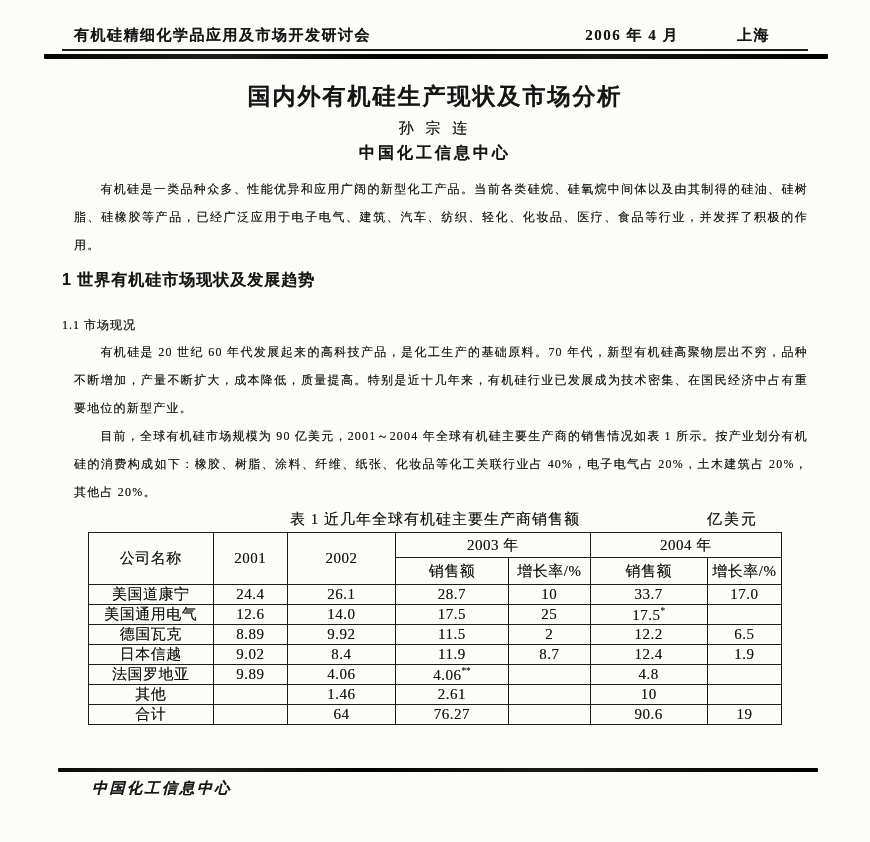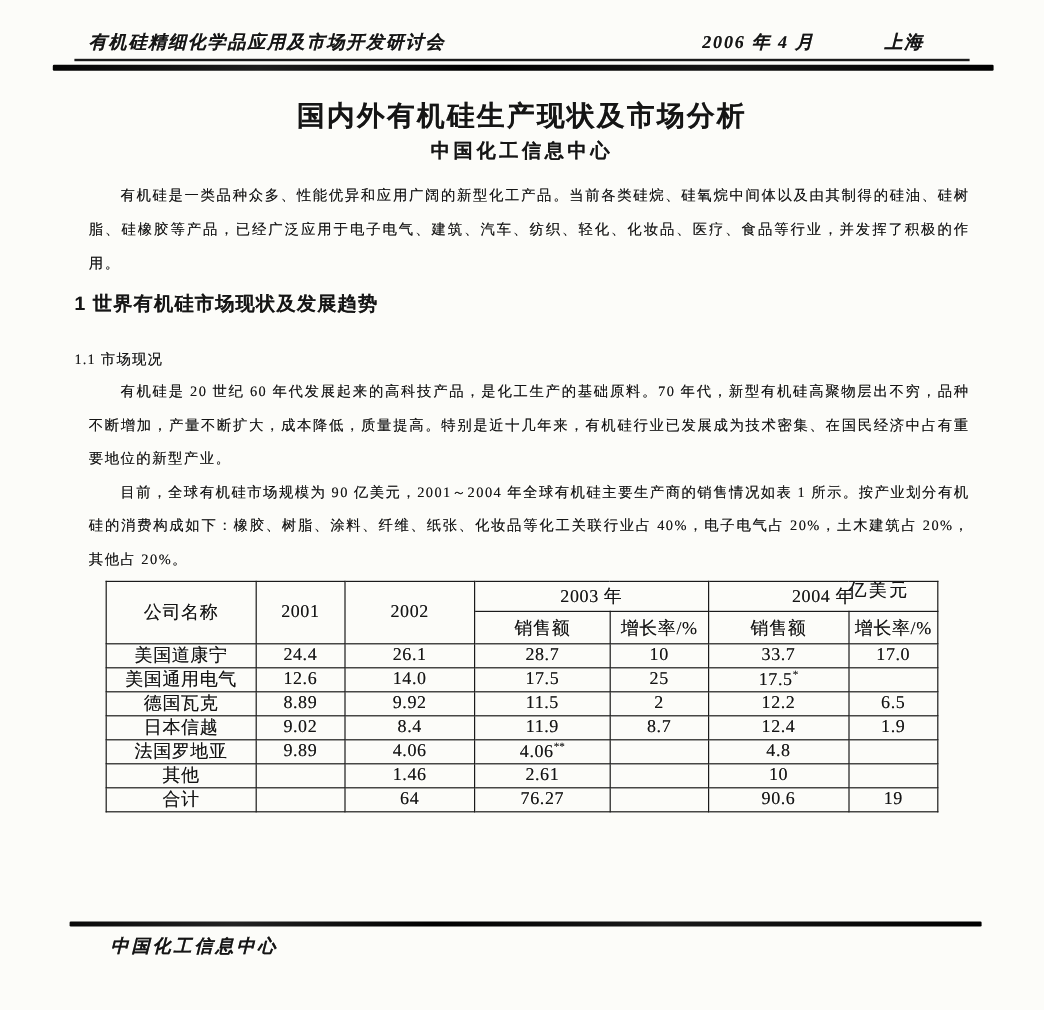--- a/index.html
+++ b/index.html
@@ -12,21 +12,21 @@
     color:#151515;
     font-family:"Liberation Serif", serif;
     overflow:hidden;
     text-shadow:0 0 0.5px rgba(10,10,10,0.55);
   }
   .content { padding:26px 62px 0 62px; }
 
   
   .header-row {
     display:flex; align-items:flex-end;
-    font-size:15px; font-style:italic; font-weight:bold;
+    font-size:15px; font-weight:bold;
     letter-spacing:1.5px;
     padding:0 4px 4px 12px;
     border-bottom:2px solid #1c1c1c;
   }
   .header-date { margin-left:auto; }
   .header-loc { margin-left:58px; margin-right:34px; }
   .header-thick-rule {
     height:5px; margin:3px -20px 0 -18px;
     background:linear-gradient(90deg,#050505 0%,#1e1e1e 22%,#000 45%,#161616 70%,#000 100%);
     border-radius:1px;
@@ -97,31 +97,33 @@
   <div class="content">
 
     <div class="header-row">
       <span>有机硅精细化学品应用及市场开发研讨会</span>
       <span class="header-date">2006 年 4 月</span>
       <span class="header-loc">上海</span>
     </div>
     <div class="header-thick-rule"></div>
 
     <div class="title">国内外有机硅生产现状及市场分析</div>
+    <div class="author">孙 宗 连</div>
     <div class="affiliation">中国化工信息中心</div>
 
     <p class="para">有机硅是一类品种众多、性能优异和应用广阔的新型化工产品。当前各类硅烷、硅氧烷中间体以及由其制得的硅油、硅树脂、硅橡胶等产品，已经广泛应用于电子电气、建筑、汽车、纺织、轻化、化妆品、医疗、食品等行业，并发挥了积极的作用。</p>
 
     <div class="h1">1 世界有机硅市场现状及发展趋势</div>
     <div class="h2">1.1 市场现况</div>
 
     <p class="para tight">有机硅是 20 世纪 60 年代发展起来的高科技产品，是化工生产的基础原料。70 年代，新型有机硅高聚物层出不穷，品种不断增加，产量不断扩大，成本降低，质量提高。特别是近十几年来，有机硅行业已发展成为技术密集、在国民经济中占有重要地位的新型产业。</p>
     <p class="para tighter">目前，全球有机硅市场规模为 90 亿美元，2001～2004 年全球有机硅主要生产商的销售情况如表 1 所示。按产业划分有机硅的消费构成如下：橡胶、树脂、涂料、纤维、纸张、化妆品等化工关联行业占 40%，电子电气占 20%，土木建筑占 20%，其他占 20%。</p>
 
     <div class="caption-row">
+      <span>表 1 近几年全球有机硅主要生产商销售额</span>
       <span class="caption-unit">亿美元</span>
     </div>
 
     <table class="sales">
       <colgroup>
         <col style="width:18.0%">
           <col style="width:10.7%">
           <col style="width:15.6%">
         <col style="width:16.3%">
           <col style="width:11.8%">

